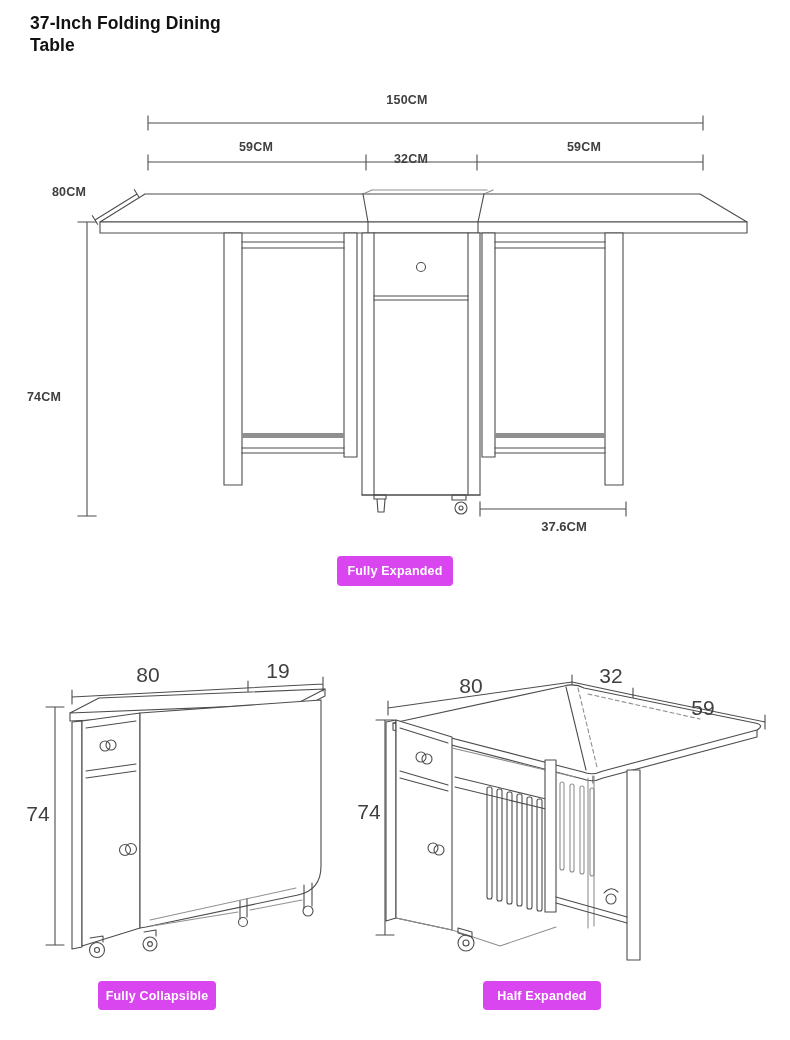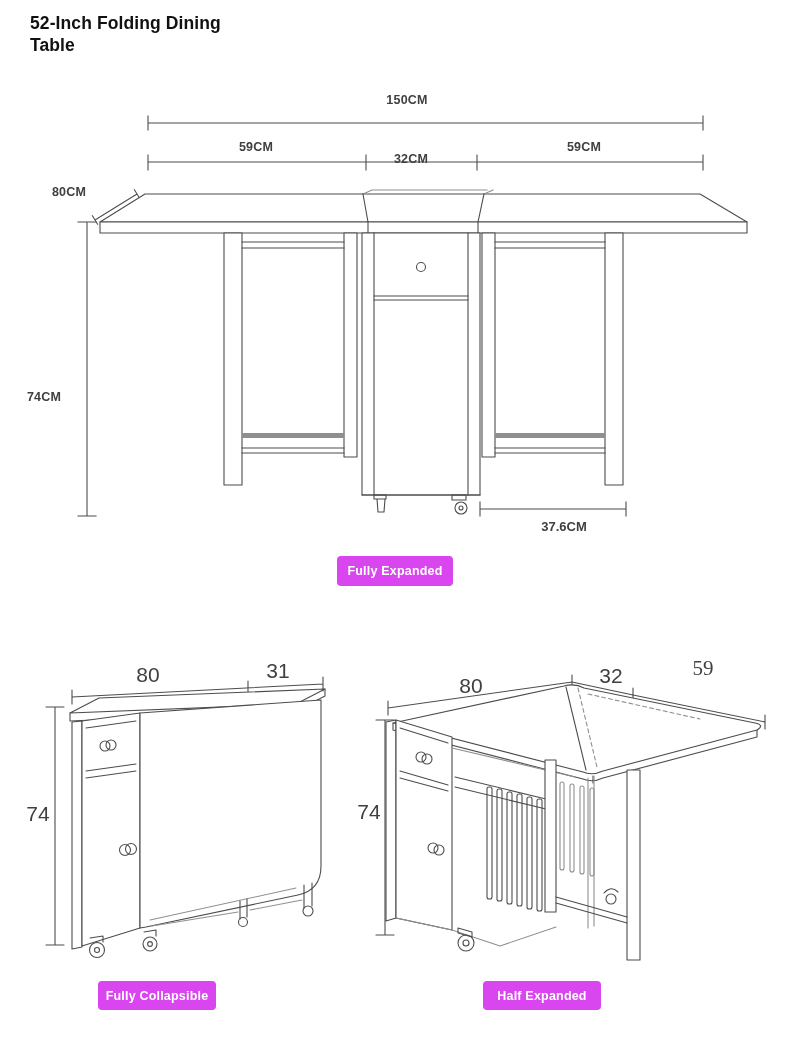--- a/index.html
+++ b/index.html
@@ -14,21 +14,21 @@
   .dim-lg{font-size:21px;font-weight:500;}
   .plate{position:absolute;background:#d946ef;color:#fff;border-radius:4px;
          display:flex;align-items:center;justify-content:center;
          font-size:12.5px;font-weight:600;letter-spacing:0.2px;}
 </style>
 </head>
 <body>
 
 <div class="page">
 
-  <div class="title">52-Inch Folding Dining Table</div>
+  <div class="title">37-Inch Folding Dining Table</div>
 
   <svg class="sketch" width="790" height="1040" viewBox="0 0 790 1040">
 
     <g stroke="#4d4d4d" stroke-width="1.1" fill="none" stroke-linejoin="round" stroke-linecap="square">
 
       <g>
         <path d="M148,123 H703 M148,116 V130 M703,116 V130"></path>
         <path d="M148,162 H703 M148,155 V170 M366,155 V170 M477,155 V170 M703,155 V170"></path>
         <path d="M95,220 L137,194 M92.4,215.8 L97.6,224.2 M134.4,189.8 L139.6,198.2"></path>
         <path d="M87,222 V516 M78,222 H96 M78,516 H96"></path>
@@ -163,25 +163,25 @@
 
   <span class="dim dim-sm" style="left:407px;top:100px;">150CM</span>
   <span class="dim dim-sm" style="left:256px;top:147px;">59CM</span>
   <span class="dim dim-sm" style="left:411px;top:147px;margin-top:12px;">32CM</span>
   <span class="dim dim-sm" style="left:584px;top:147px;">59CM</span>
   <span class="dim dim-sm" style="left:69px;top:192px;">80CM</span>
   <span class="dim dim-sm" style="left:44px;top:371px;margin-top:26px;">74CM</span>
   <span class="dim dim-md" style="left:564px;top:526px;">37.6CM</span>
 
   <span class="dim dim-lg" style="left:148px;top:675px;">80</span>
-  <span class="dim dim-lg" style="left:278px;top:671px;">31</span>
+  <span class="dim dim-lg" style="left:278px;top:671px;">19</span>
   <span class="dim dim-lg" style="left:38px;top:814px;">74</span>
 
   <span class="dim dim-lg" style="left:471px;top:686px;">80</span>
   <span class="dim dim-lg" style="left:611px;top:676px;text-align:center;">32</span>
-  <span class="dim dim-lg" style="left:703px;top:668px;font-family:Liberation Serif, serif;">59</span>
+  <span class="dim dim-lg" style="left:703px;top:708px;">59</span>
   <span class="dim dim-lg" style="left:369px;top:812px;">74</span>
 
   <div class="plate" style="left:337px;top:556px;width:116px;height:30px;">Fully Expanded</div>
   <div class="plate" style="left:483px;top:981px;width:118px;height:29px;">Half Expanded</div>
   <div class="plate" style="left:98px;top:981px;width:118px;height:29px;">Fully Collapsible</div>
 
 </div>
 
 </body></html>

